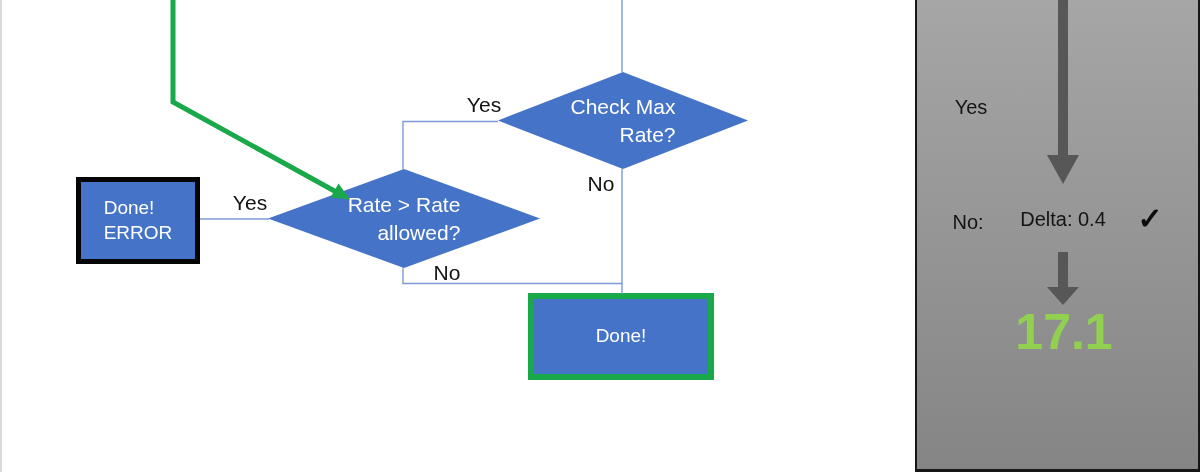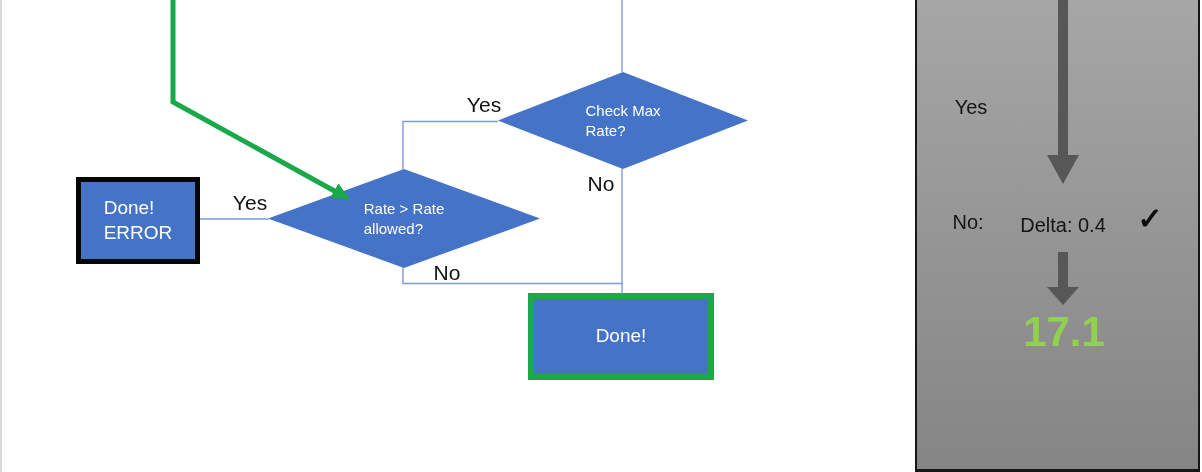--- a/index.html
+++ b/index.html
@@ -14,22 +14,22 @@
   .left-edge {
     position: absolute; left: 0; top: 0; width: 2px; height: 472px;
     background: #d9d9d9;
   }
   
   .diamond {
     position: absolute;
     background: var(--shape_blue);
     clip-path: polygon(50% 0, 100% 50%, 50% 100%, 0 50%);
     display: flex; align-items: center; justify-content: center;
-    color: #ffffff; font-size: 15px; line-height: 1.32;
-    text-align: left; white-space: pre-line;
+    color: #ffffff; font-size: 21px; line-height: 1.32;
+    text-align: right; white-space: pre-line;
   }
   .blue-box {
     position: absolute;
     background: var(--shape_blue);
     box-sizing: border-box;
     display: flex; align-items: center; justify-content: center;
     color: #ffffff; font-size: 19px; line-height: 1.28;
     text-align: left; white-space: pre-line;
   }
   .box-black { border: 5px solid #050505; }
@@ -41,21 +41,21 @@
   }
   .panel-label {
     position: absolute; transform: translate(-50%, -50%);
     color: #141414; font-size: 20px; white-space: nowrap;
   }
   .check {
     font-size: 30px; font-weight: bold; color: #0c0c0c;
   }
   .result {
     position: absolute; transform: translate(-50%, -50%);
-    font-size: 42px; font-weight: bold;
+    font-size: 50px; font-weight: bold;
     color: var(--light_green); white-space: nowrap;
   }
   
   .panel {
     position: absolute; left: 915px; top: 0; width: 285px; height: 472px;
     box-sizing: border-box;
     background: linear-gradient(#a6a6a6, #858585);
     border-left: 2px solid #161616;
     border-right: 2px solid #161616;
     border-bottom: 3px solid #161616;
@@ -119,17 +119,17 @@
     <polygon class="gray-arrow" points="1047,287 1079,287 1063,305"></polygon>
   </svg>
 
   <div class="flow-label" style="left:484px; top:105px;">Yes</div>
   <div class="flow-label" style="left:601px; top:184px;">No</div>
   <div class="flow-label" style="left:250px; top:203px;">Yes</div>
   <div class="flow-label" style="left:447px; top:273px;">No</div>
 
   <div class="panel-label" style="left:971px; top:107px;">Yes</div>
   <div class="panel-label" style="left:968px; top:222px;">No:</div>
-  <div class="panel-label" style="left:1063px; top:225px;">Delta: 0.4</div>
+  <div class="panel-label" style="left:1063px; top:219px;">Delta: 0.4</div>
   <div class="panel-label check" style="left:1150px; top:218px;">✓</div>
   <div class="result" style="left:1064px; top:332px;">17.1</div>
 
 </div>
 
 </body></html>

